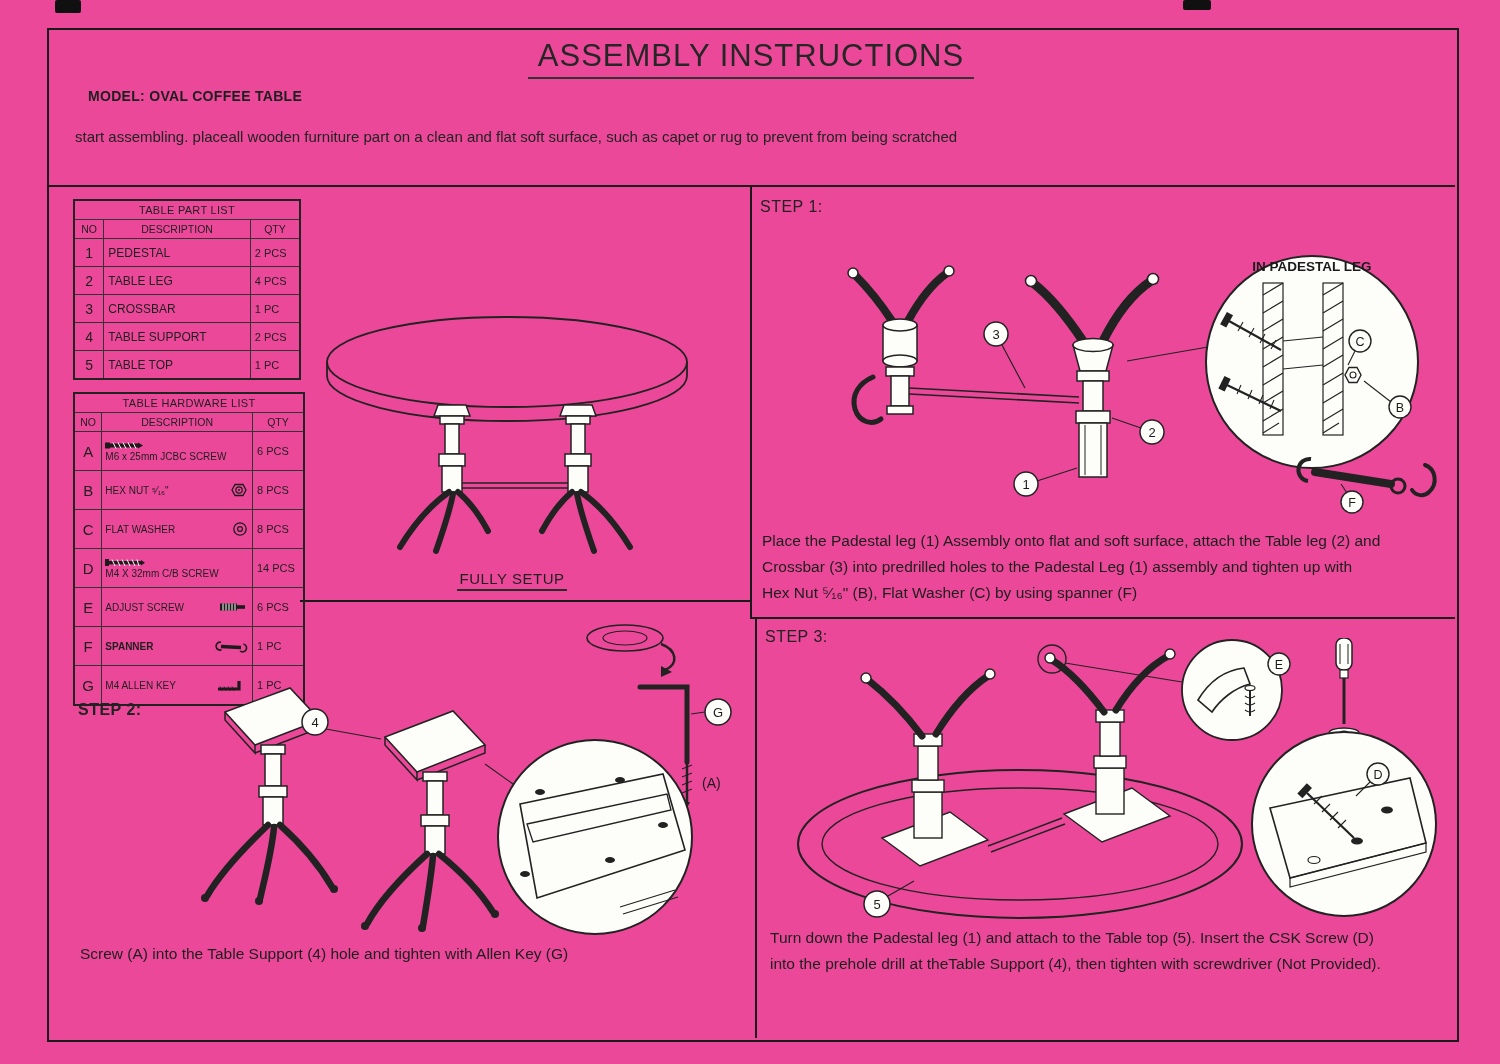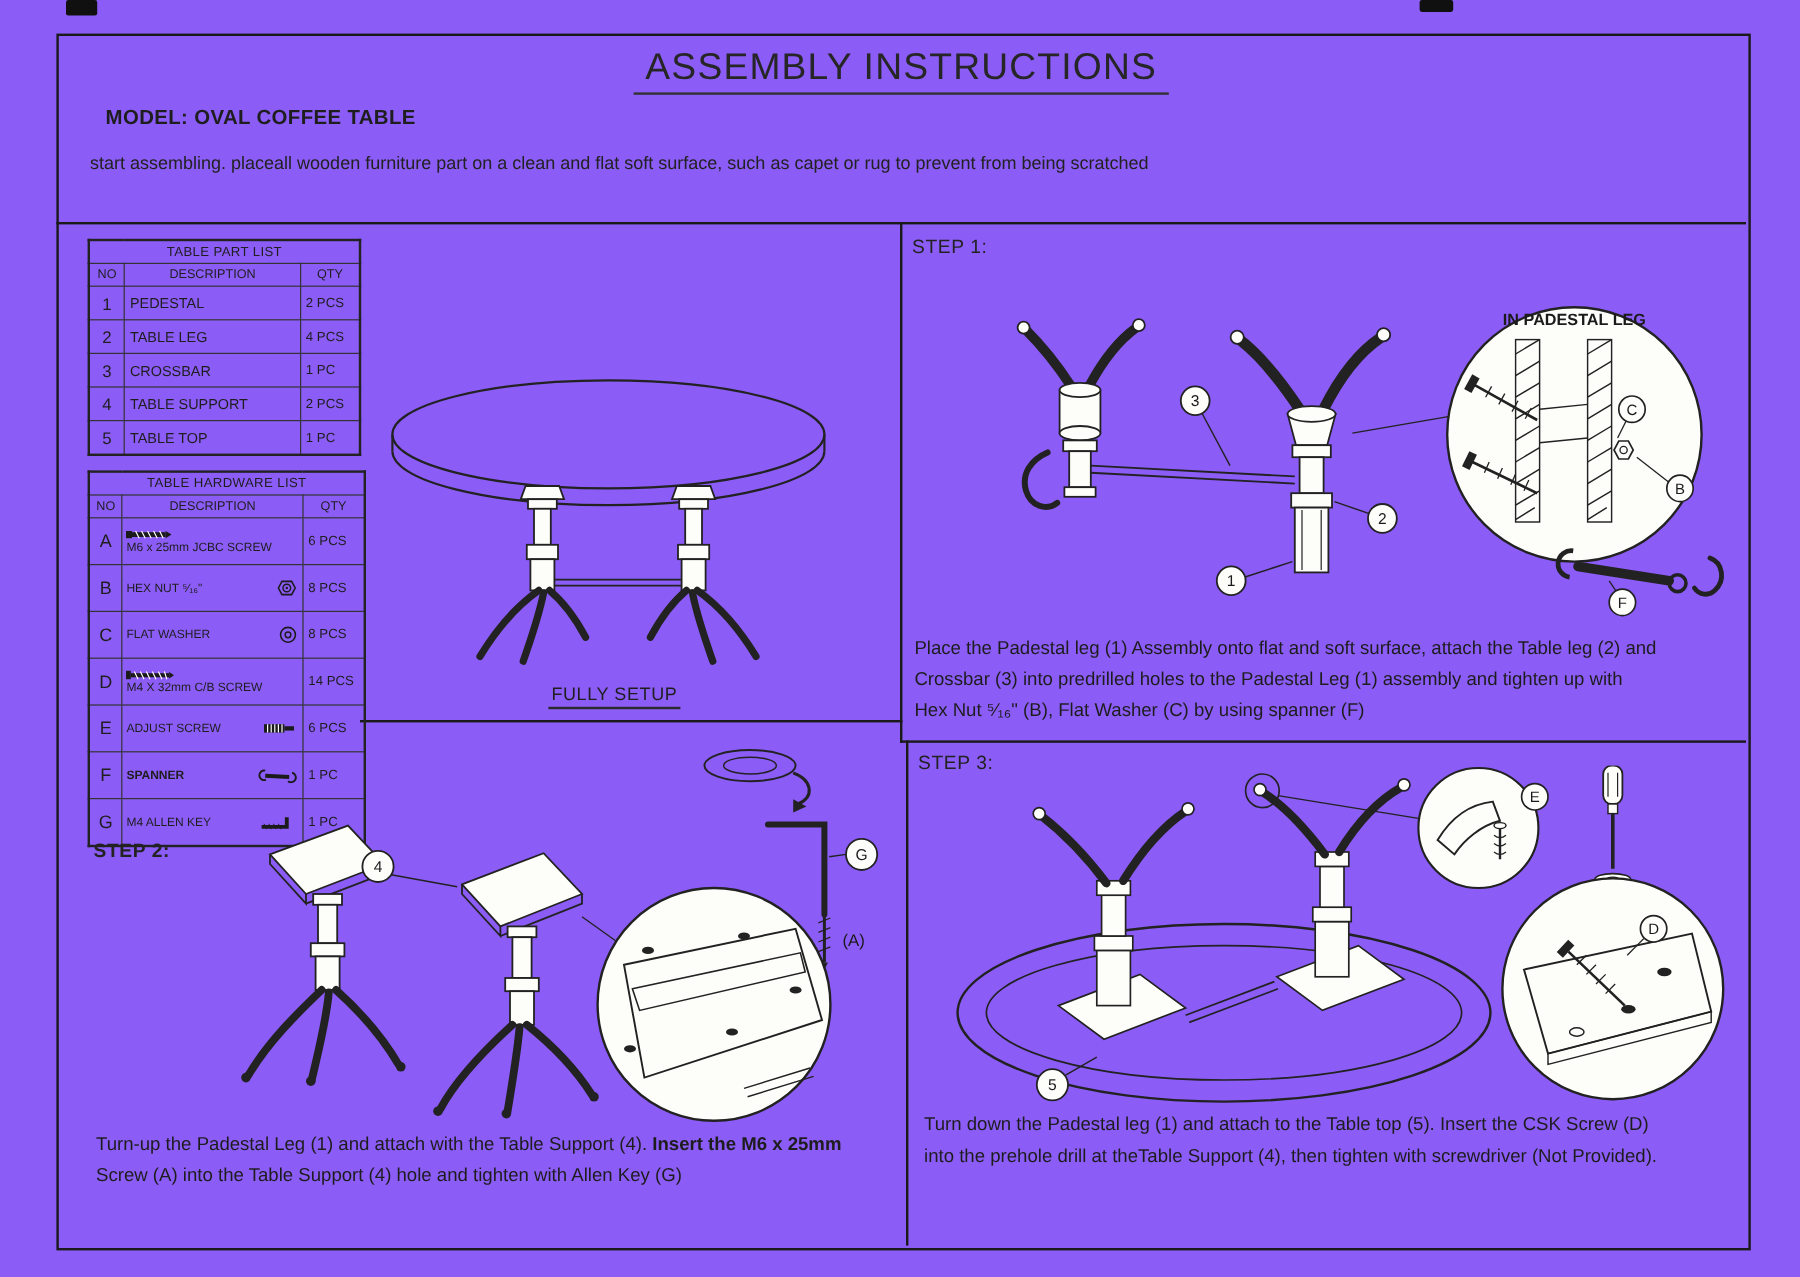--- a/index.html
+++ b/index.html
@@ -1,25 +1,25 @@
 <!DOCTYPE html>
 <html><head>
 <meta charset="utf-8">
 <style>
   html,body{margin:0;padding:0;}
   body{width:1500px;height:1064px;position:relative;background:#ffffff;
        font-family:"Liberation Sans",sans-serif;color:#1e1e1e;}
-  .page{position:absolute;inset:0;background:#8b5cf6;overflow:hidden;}
+  .page{position:absolute;inset:0;background:#ec4899;overflow:hidden;}
   .frame{position:absolute;left:47px;top:28px;width:1408px;height:1010px;border:2px solid #1a1a1a;}
   .ln{position:absolute;background:#1a1a1a;}
   .blob{position:absolute;background:#101010;border-radius:2px;}
   .title-wrap{position:absolute;left:47px;top:38px;width:1408px;text-align:center;}
   .title{display:inline-block;font-size:31px;letter-spacing:1px;color:#262626;
          border-bottom:2px solid #333;padding:0 10px 3px;}
-  .model{position:absolute;left:88px;top:88px;font-size:17px;font-weight:bold;letter-spacing:.3px;}
+  .model{position:absolute;left:88px;top:88px;font-size:14px;font-weight:bold;letter-spacing:.3px;}
   .intro{position:absolute;left:75px;top:124px;font-size:15px;line-height:25px;color:#222;}
   .tline{white-space:nowrap;}
   table.ptable{border-collapse:collapse;position:absolute;border:2px solid #222;background:transparent;}
   .ptable td{border:1px solid #333;padding:1px 4px;vertical-align:middle;}
   .tt td{text-align:center;font-size:11px;letter-spacing:.3px;padding:3px 2px;}
   .th td{text-align:center;font-size:10.5px;padding:3px 2px;}
   .plist .no{font-size:14px;text-align:center;}
   .plist .desc{font-size:12px;}
   .plist .qty{font-size:11px;margin-top:15px;}
   .plist tr.dr td{height:25px;}
@@ -431,21 +431,20 @@
       <polygon points="452,212 592,182 596,198 458,230" fill="none" stroke="#222" stroke-width="1.3"></polygon>
       <ellipse cx="465" cy="180" rx="5" ry="3" fill="#222"></ellipse>
       <ellipse cx="545" cy="168" rx="5" ry="3" fill="#222"></ellipse>
       <ellipse cx="450" cy="262" rx="5" ry="3" fill="#222"></ellipse>
       <ellipse cx="535" cy="248" rx="5" ry="3" fill="#222"></ellipse>
       <ellipse cx="588" cy="213" rx="5" ry="3" fill="#222"></ellipse>
       <path d="M545,295 L600,278 M548,302 L603,285" stroke="#222" stroke-width="1.2" fill="none"></path>
     </g>
   </svg>
   <div class="step-text" style="left:80px;top:941px;">
-    <div class="tline"><span>Turn-up the Padestal Leg (1) and attach with the Table Support (4). </span><span class="bold">Insert the M6 x 25mm</span></div>
     <div class="tline">Screw (A) into the Table Support (4) hole and tighten with Allen Key (G)</div>
   </div>
 
   <div class="step-label" style="left:765px;top:628px;">STEP 3:</div>
   <svg class="draw" style="left:762px;top:638px;" width="690" height="285" viewBox="0 0 690 285">
 
     <g fill="none" stroke="#222">
       <ellipse cx="258" cy="206" rx="222" ry="74" stroke-width="2"></ellipse>
       <ellipse cx="258" cy="206" rx="198" ry="56" stroke-width="1.4"></ellipse>
     </g>

